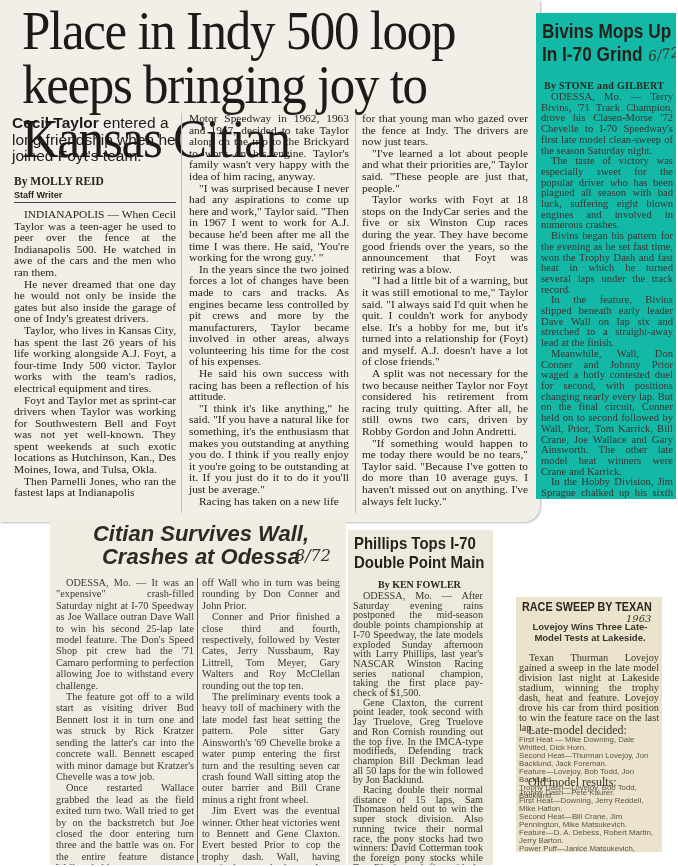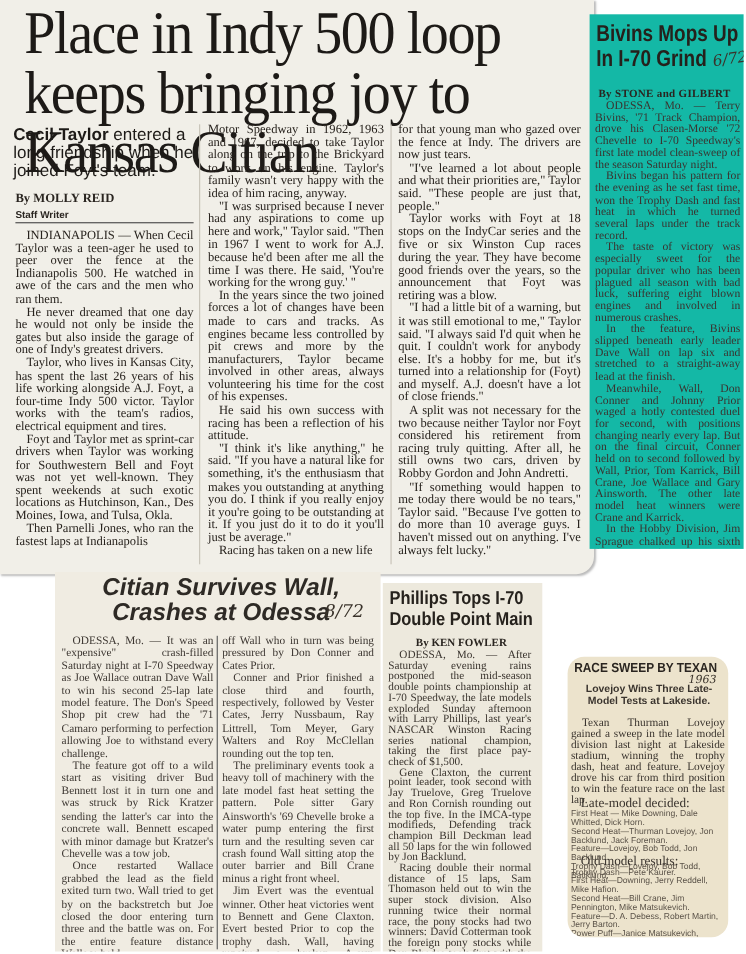--- a/index.html
+++ b/index.html
@@ -38,21 +38,21 @@
   #wallace .c1 { left: 6px; top: 57px; width: 138px; font-size: 10.3px; line-height: 11.4px; color: #3c3631; }
   #wallace .c2 { left: 152px; top: 57px; width: 138px; font-size: 10.3px; line-height: 11.4px; color: #3c3631; }
 
   
   #phillips { left: 348px; top: 530px; width: 145px; height: 335px; background: #ede9dd; }
   #phillips .hd { position: absolute; left: 6px; top: 4px; width: 140px; font-family: "Liberation Sans", sans-serif; font-weight: bold; font-size: 17px; line-height: 19px; color: #26221d; transform: scaleX(0.88); transform-origin: left top; white-space: nowrap; }
   #phillips .by { position: absolute; left: 30px; top: 49px; font-family: "Liberation Serif", serif; font-weight: bold; font-size: 10px; }
   #phillips .body { left: 5px; top: 61px; width: 130px; font-size: 10.2px; line-height: 9.7px; color: #3a342e; }
 
   
-  #sweep { left: 516px; top: 597px; width: 146px; height: 255px; background: #ece3cc; border-radius: 15px; }
+  #sweep { left: 516px; top: 597px; width: 146px; height: 255px; background: #ece3cc; }
   #sweep .hd { position: absolute; left: 6px; top: 3px; width: 140px; font-family: "Liberation Sans", sans-serif; font-weight: bold; font-size: 12px; color: #2a2520; transform: scaleX(0.9); transform-origin: left top; white-space: nowrap; }
   #sweep .date { position: absolute; left: 110px; top: 16px; font-family: "DejaVu Serif", serif; font-style: italic; font-size: 10px; color: #3a332b; }
   #sweep .sub { position: absolute; left: 4px; top: 24px; width: 140px; font-family: "Liberation Sans", sans-serif; font-weight: bold; font-size: 9.5px; line-height: 11px; text-align: center; color: #3a342e; }
   #sweep .body { left: 3px; top: 56px; width: 140px; font-size: 10.3px; line-height: 10px; color: #3a342e; }
   #sweep .res-h { position: absolute; left: 12px; font-family: "Liberation Serif", serif; font-size: 12px; color: #3a342e; }
   #sweep .res { position: absolute; left: 3px; width: 140px; font-family: "Liberation Sans", sans-serif; font-size: 7.8px; line-height: 8px; color: #5a5248; }
 </style>
 </head>
 <body>
 
@@ -94,43 +94,43 @@
 
 <div id="bivins" class="clip">
   <div class="hd">
     <div>Bivins Mops Up</div>
     <div>In I-70 Grind</div>
   </div>
   <div class="date">6/72</div>
   <div class="by">By STONE and GILBERT</div>
   <div class="col body">
     <p>ODESSA, Mo. — Terry Bivins, '71 Track Champion, drove his Clasen-Morse '72 Chevelle to I-70 Speedway's first late model clean-sweep of the season Saturday night.</p>
+    <p>The taste of victory was especially sweet for the popular driver who has been plagued all season with bad luck, suffering eight blown engines and involved in numerous crashes.</p>
     <p>Bivins began his pattern for the evening as he set fast time, won the Trophy Dash and fast heat in which he turned several laps under the track record.</p>
-    <p>The taste of victory was especially sweet for the popular driver who has been plagued all season with bad luck, suffering eight blown engines and involved in numerous crashes.</p>
     <p>In the feature, Bivins slipped beneath early leader Dave Wall on lap six and stretched to a straight-away lead at the finish.</p>
     <p>Meanwhile, Wall, Don Conner and Johnny Prior waged a hotly contested duel for second, with positions changing nearly every lap. But on the final circuit, Conner held on to second followed by Wall, Prior, Tom Karrick, Bill Crane, Joe Wallace and Gary Ainsworth. The other late model heat winners were Crane and Karrick.</p>
     <p>In the Hobby Division, Jim Sprague chalked up his sixth feature win of the season.</p>
 
   </div>
 </div>
 
 <div id="wallace" class="clip">
   <div class="hd">
     <div>Citian Survives Wall,</div>
     <div>Crashes at Odessa</div>
   </div>
   <div class="date">8/72</div>
   <div class="col c1">
     <p>ODESSA, Mo. — It was an "expensive" crash-filled Saturday night at I-70 Speedway as Joe Wallace outran Dave Wall to win his second 25-lap late model feature. The Don's Speed Shop pit crew had the '71 Camaro performing to perfection allowing Joe to withstand every challenge.</p>
     <p>The feature got off to a wild start as visiting driver Bud Bennett lost it in turn one and was struck by Rick Kratzer sending the latter's car into the concrete wall. Bennett escaped with minor damage but Kratzer's Chevelle was a tow job.</p>
     <p>Once restarted Wallace grabbed the lead as the field exited turn two. Wall tried to get by on the backstretch but Joe closed the door entering turn three and the battle was on. For the entire feature distance Wallace held</p>
   </div>
   <div class="vrule" style="left:147px; top:58px; height:285px; background:#555;"></div>
   <div class="col c2">
-    <p class="noind">off Wall who in turn was being pressured by Don Conner and Cates Prior.</p>
+    <p class="noind">off Wall who in turn was being rounding by Don Conner and John Prior.</p>
     <p>Conner and Prior finished a close third and fourth, respectively, followed by Vester Cates, Jerry Nussbaum, Ray Littrell, Tom Meyer, Gary Walters and Roy McClellan rounding out the top ten.</p>
     <p>The preliminary events took a heavy toll of machinery with the late model fast heat setting the pattern. Pole sitter Gary Ainsworth's '69 Chevelle broke a water pump entering the first turn and the resulting seven car crash found Wall sitting atop the outer barrier and Bill Crane minus a right front wheel.</p>
     <p>Jim Evert was the eventual winner. Other heat victories went to Bennett and Gene Claxton. Evert bested Prior to cop the trophy dash. Wall, having repaired a broken A-arm proceeded to</p>
   </div>
 </div>
 
 <div id="phillips" class="clip">
   <div class="hd">
     <div>Phillips Tops I-70</div>
     <div>Double Point Main</div>

